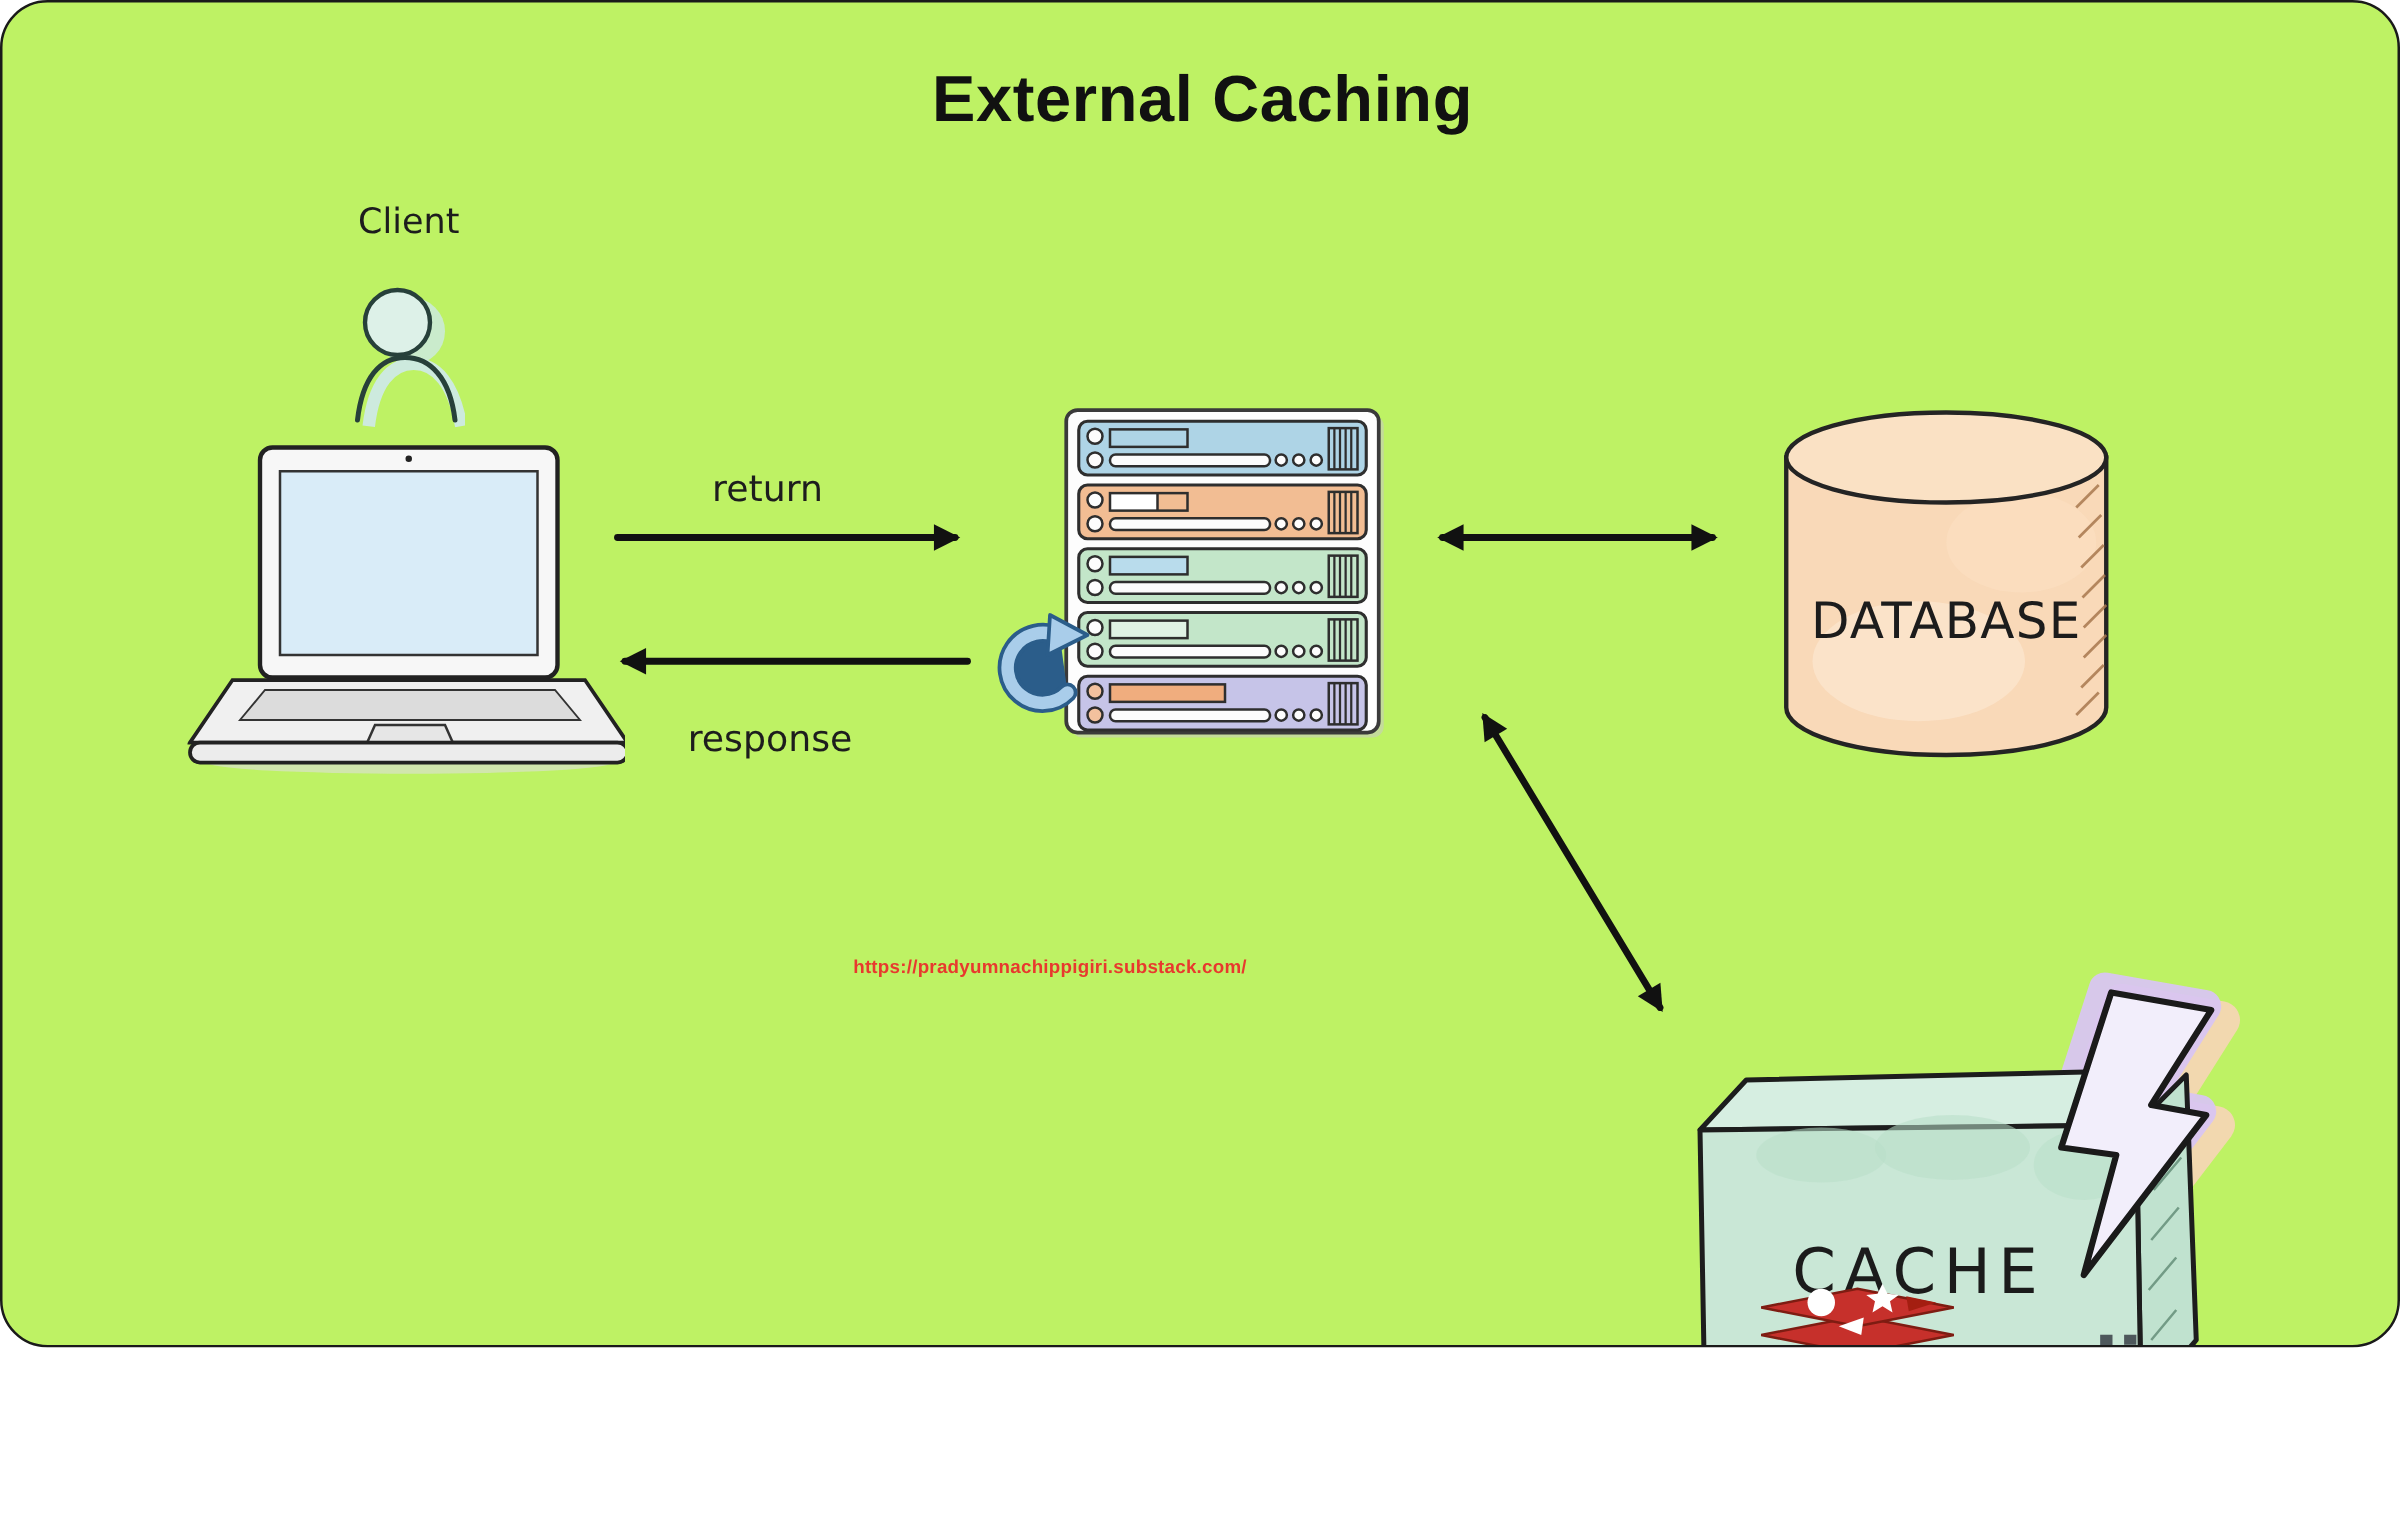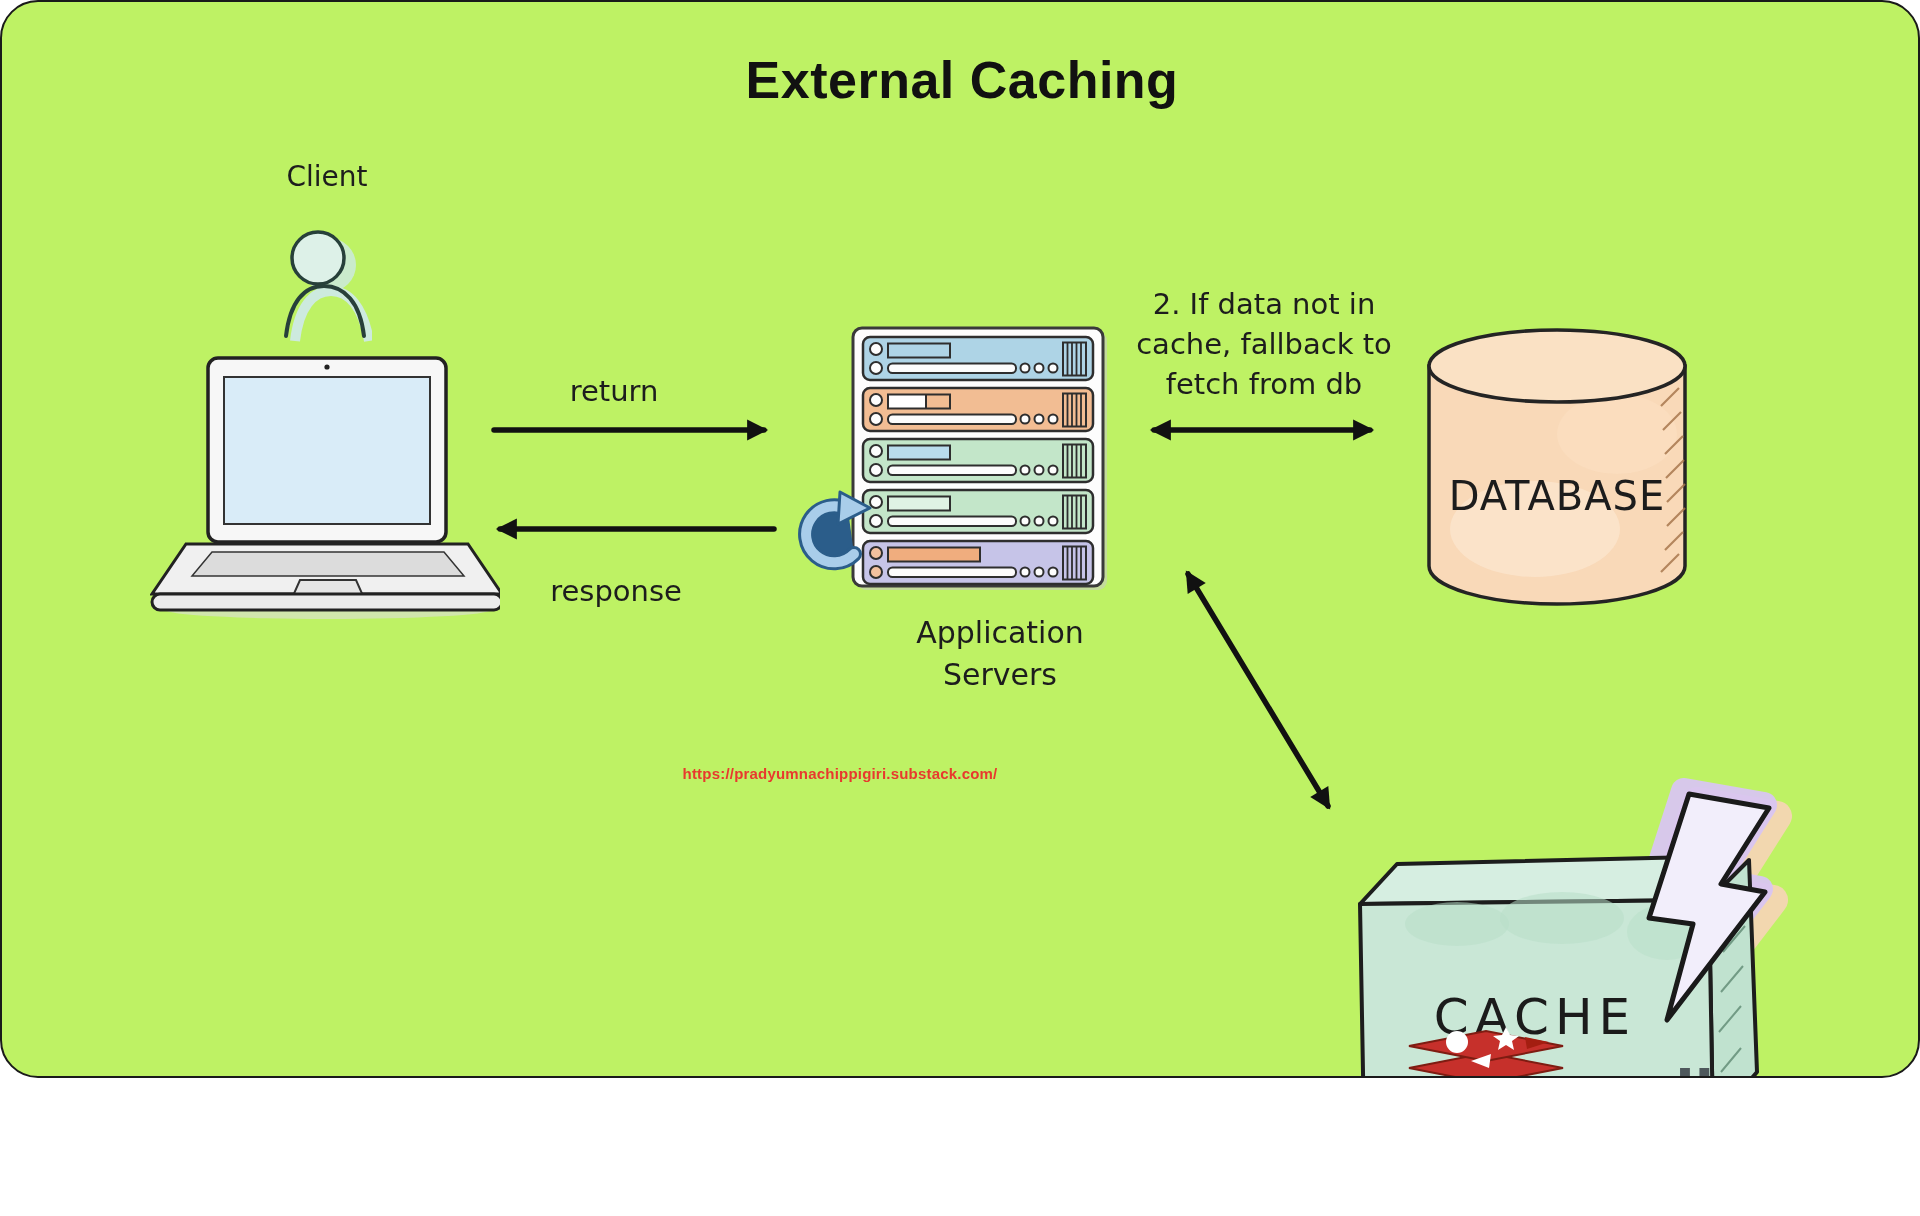--- a/index.html
+++ b/index.html
@@ -143,30 +143,21 @@
       <path d="M204.5,5.5 V38.5 M209,5.5 V38.5 M213.5,5.5 V38.5 M218,5.5 V38.5" stroke="#2e2e2e" stroke-width="1.8"></path>
     </g>
   </svg>
 
   <svg class="abs" style="left:790px;top:486px;" width="86" height="98" viewBox="0 0 86 98">
     <path d="M56,22 A28,28 0 1 0 62,66" fill="#2b5d8a" stroke="#2b5d8a" stroke-width="16" stroke-linecap="round"></path>
     <path d="M56,22 A28,28 0 1 0 62,66" fill="none" stroke="#a9cdea" stroke-width="10" stroke-linecap="round"></path>
     <polygon points="48,4 78,20 46,36" stroke="#2b5d8a" stroke-width="3" stroke-linejoin="round" fill="#a9cdea"></polygon>
   </svg>
 
-  <div class="abs ctr hand lbl-servers">
-    <div>Application</div>
-    <div>Servers</div>
-  </div>
 
-  <div class="abs ctr hand note note1">
-    <div>2. If data not in</div>
-    <div>cache, fallback to</div>
-    <div>fetch from db</div>
-  </div>
 
   <svg class="abs" style="left:1415px;top:312px;" width="285" height="320" viewBox="0 0 285 320">
     <path d="M12,52 L12,252 A128,38 0 0 0 268,252 L268,52 Z" stroke="#242424" stroke-width="3.5" fill="#f9d9b8"></path>
     <ellipse cx="118" cy="215" rx="85" ry="48" opacity="0.7" fill="#fce7d0"></ellipse>
     <ellipse cx="200" cy="120" rx="60" ry="40" fill="#fbe0c2" opacity="0.6"></ellipse>
     <ellipse cx="140" cy="52" rx="128" ry="36" stroke="#242424" stroke-width="3.5" fill="#fae1c4"></ellipse>
     <path d="M244,92 L262,74 M246,116 L264,98 M248,140 L266,122 M249,164 L267,146 M250,188 L268,170 M250,212 L268,194 M248,236 L266,218 M244,258 L262,240" stroke="#a8784e" stroke-width="2.2" opacity="0.85"></path>
     <text class="sketch" x="140" y="196" text-anchor="middle" font-size="40" letter-spacing="1" fill="#1c1c1c">DATABASE</text>
   </svg>
 

